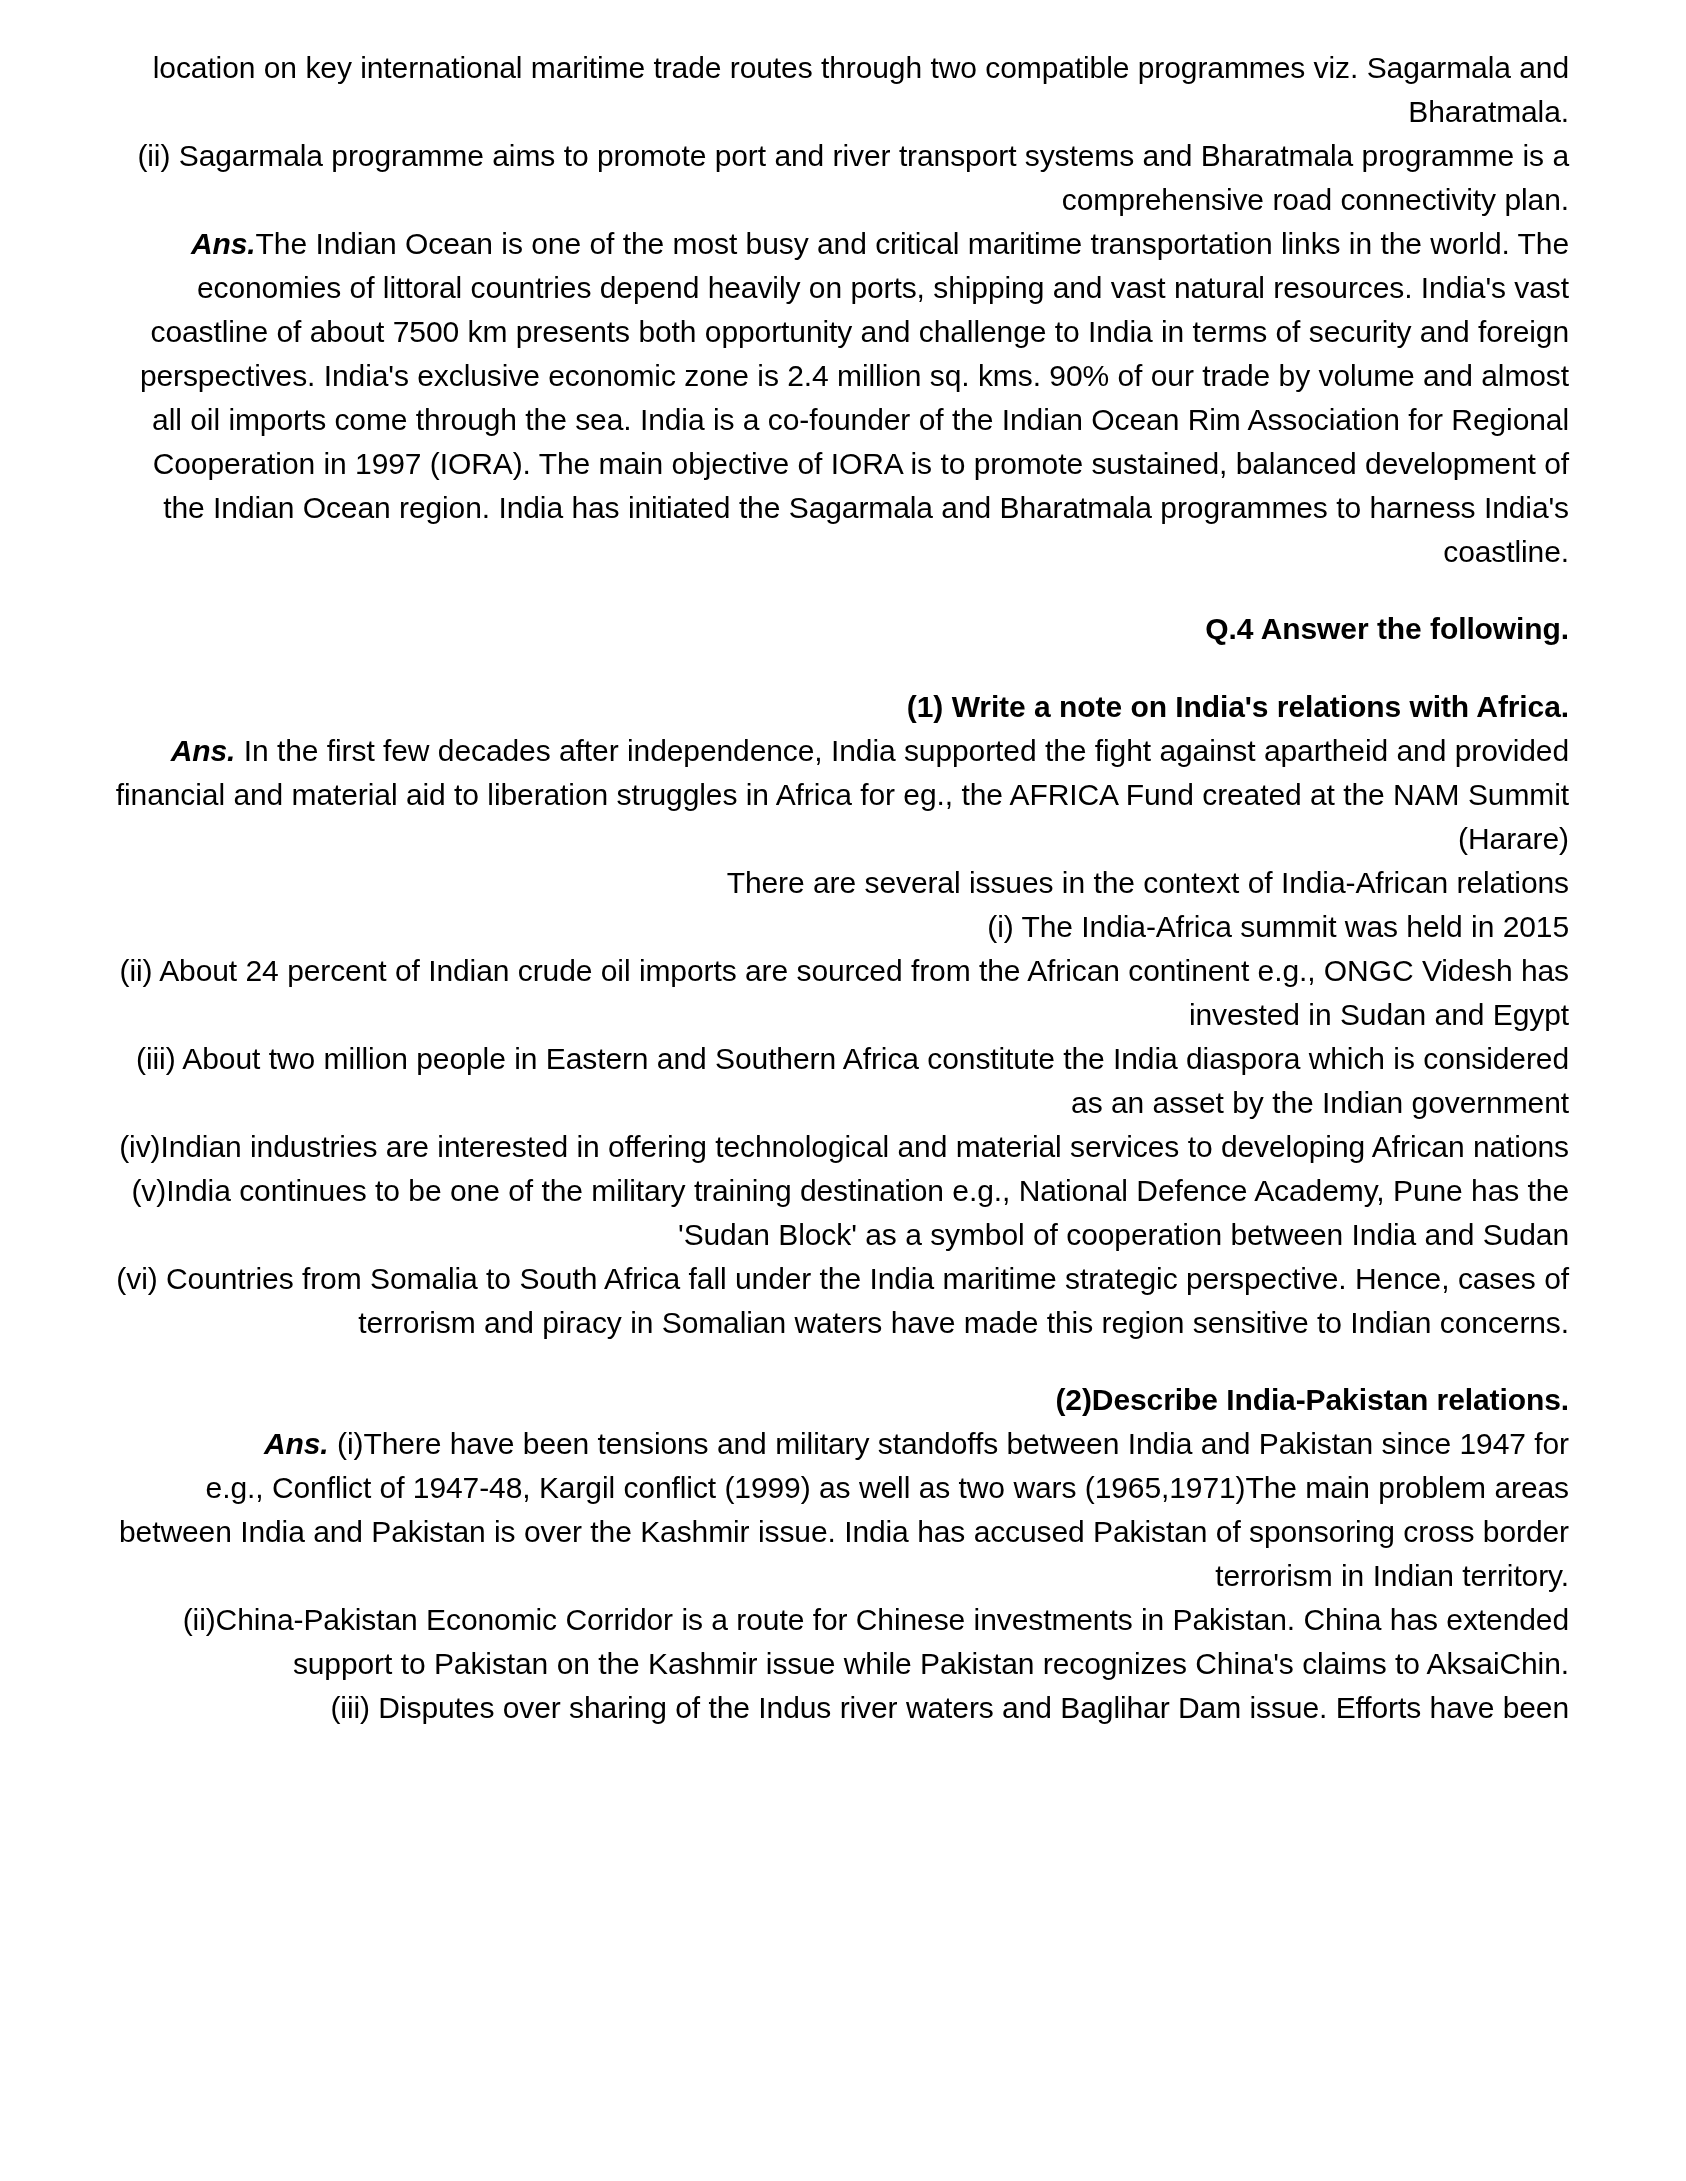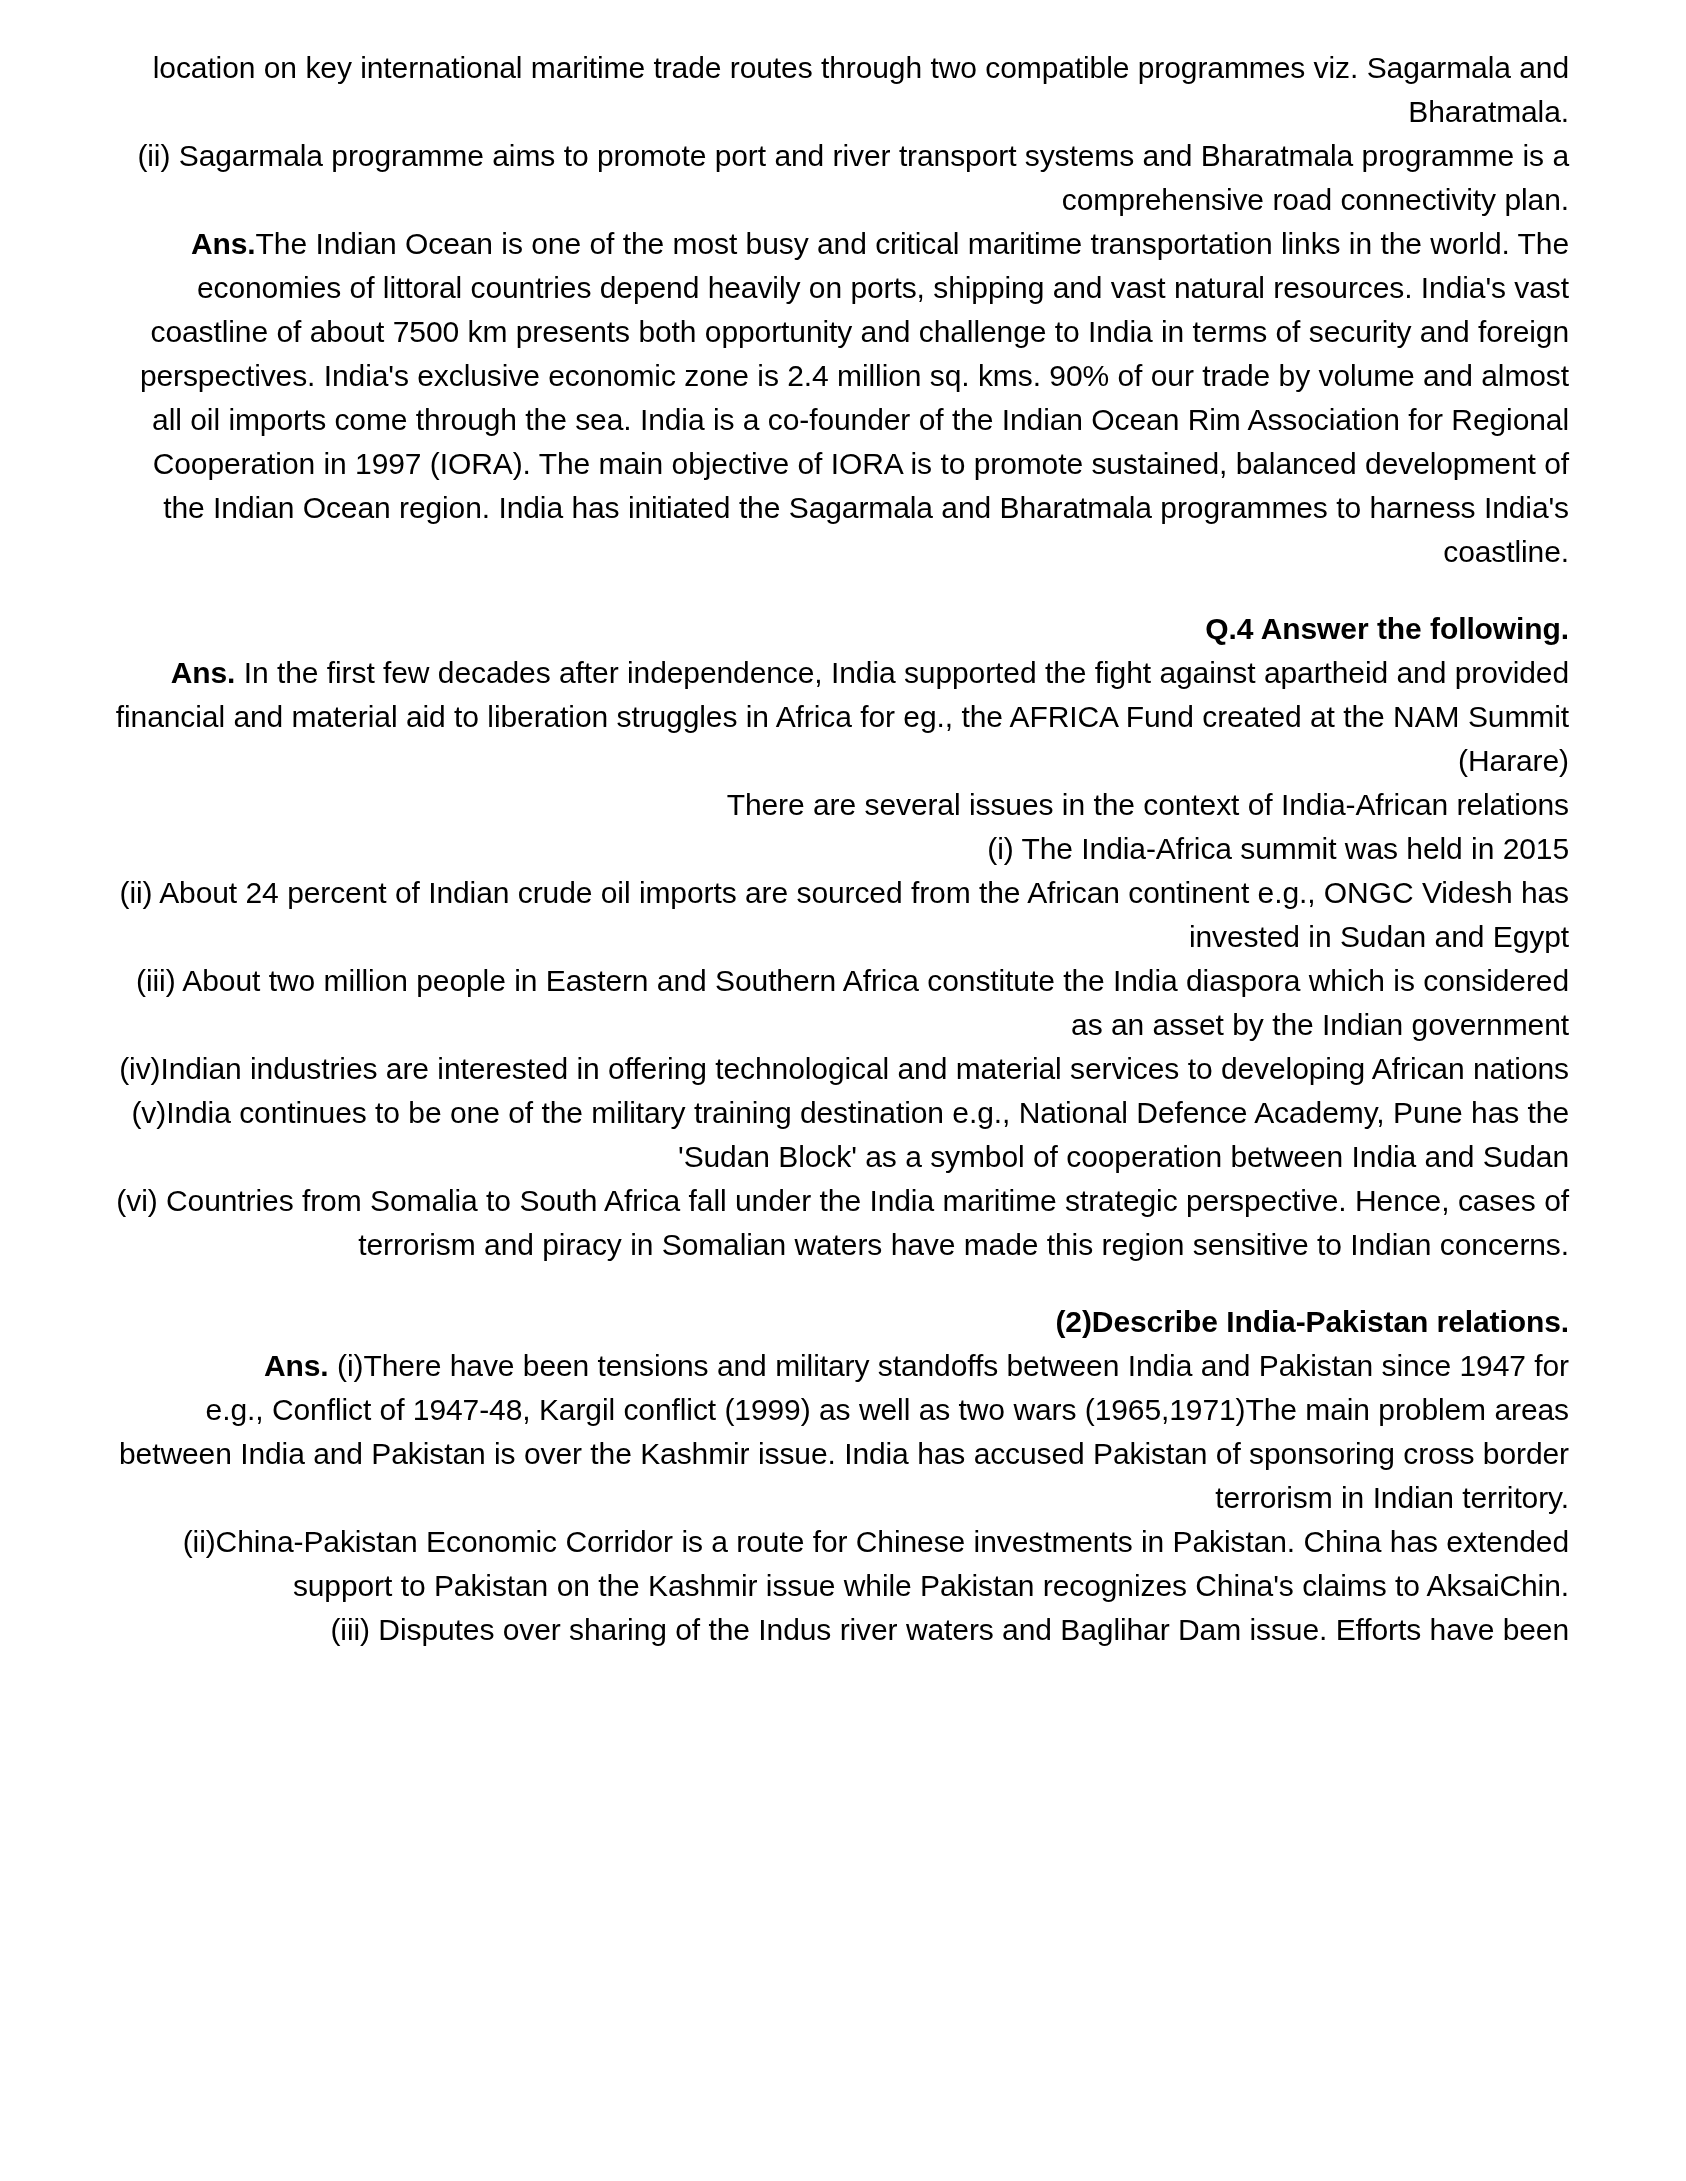--- a/index.html
+++ b/index.html
@@ -43,20 +43,21 @@
     margin-top: 34px;
   }
   .gap-block {
     margin-top: 33px;
   }
   .hd {
     font-weight: bold;
   }
   .lead {
     font-weight: bold;
+    font-style: italic;
   }
   .runon {
     display: inline;
   }
 </style>
 </head>
 <body>
 
 <div class="page">
   <div class="doc-body">
@@ -64,20 +65,21 @@
     <p class="para">location on key international maritime trade routes through two compatible programmes viz. Sagarmala and Bharatmala.</p>
 
     <p class="para">(ii) Sagarmala programme aims to promote port and river transport systems and Bharatmala programme is a comprehensive road connectivity plan.</p>
 
 
 
     <p class="para"><span class="lead runon">Ans.</span><span class="runon">The Indian Ocean is one of the most busy and critical maritime transportation links in the world. The economies of littoral countries depend heavily on ports, shipping and vast natural resources. India's vast coastline of about 7500 km presents both opportunity and challenge to India in terms of security and foreign perspectives. India's exclusive economic zone is 2.4 million sq. kms. 90% of our trade by volume and almost all oil imports come through the sea. India is a co-founder of the Indian Ocean Rim Association for Regional Cooperation in 1997 (IORA). The main objective of IORA is to promote sustained, balanced development of the Indian Ocean region. India has initiated the Sagarmala and Bharatmala programmes to harness India's coastline.</span></p>
 
     <p class="para hd gap-block">Q.4 Answer the following.</p>
 
+    <p class="para hd gap-sub">(1) Write a note on India's relations with Africa.</p>
 
     <p class="para"><span class="lead runon">Ans.</span><span class="runon"> In the first few decades after independence, India supported the fight against apartheid and provided financial and material aid to liberation struggles in Africa for eg., the AFRICA Fund created at the NAM Summit (Harare)</span></p>
 
     <p class="para">There are several issues in the context of India-African relations</p>
     <p class="para">(i) The India-Africa summit was held in 2015</p>
     <p class="para">(ii) About 24 percent of Indian crude oil imports are sourced from the African continent e.g., ONGC Videsh has invested in Sudan and Egypt</p>
     <p class="para">(iii) About two million people in Eastern and Southern Africa constitute the India diaspora which is considered as an asset by the Indian government</p>
     <p class="para">(iv)Indian industries are interested in offering technological and material services to developing African nations</p>
     <p class="para">(v)India continues to be one of the military training destination e.g., National Defence Academy, Pune has the 'Sudan Block' as a symbol of cooperation between India and Sudan</p>
     <p class="para">(vi) Countries from Somalia to South Africa fall under the India maritime strategic perspective. Hence, cases of terrorism and piracy in Somalian waters have made this region sensitive to Indian concerns.</p>

